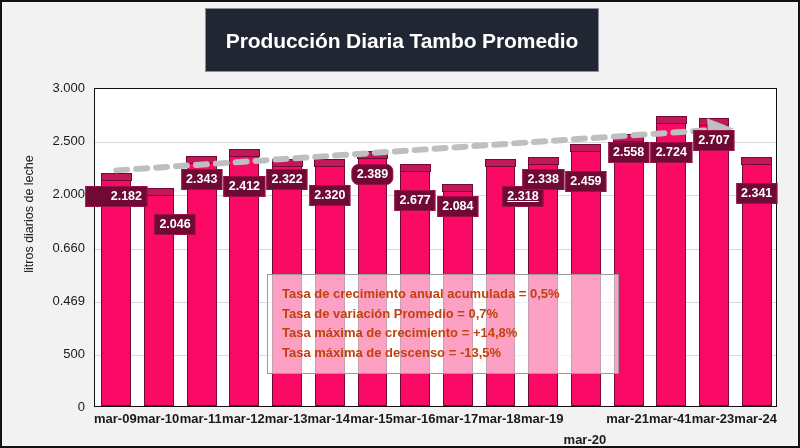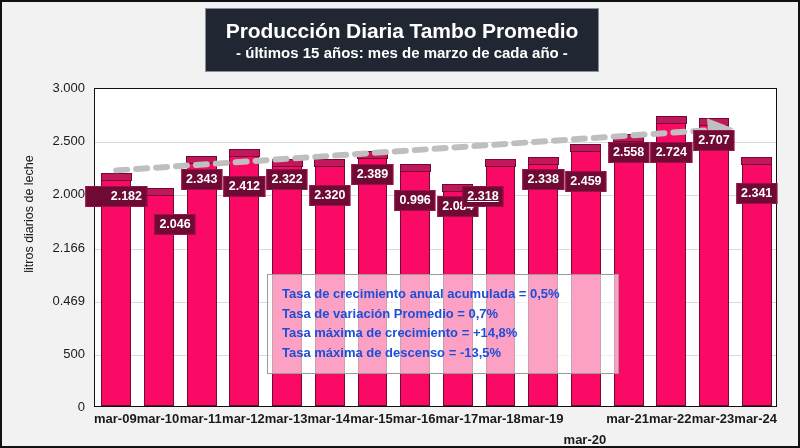--- a/index.html
+++ b/index.html
@@ -141,21 +141,21 @@
     top: 185px;
     width: 352px;
     padding: 9px 12px 11px 14px;
     background: rgba(255,255,255,0.62);
     border: 1.5px solid #9a9a9a;
     box-sizing: border-box;
   }
   .stat-line {
     font-size: 13px;
     font-weight: bold;
-    color: #1d4ed8;
+    color: #c2410c;
     line-height: 19.5px;
     white-space: nowrap;
   }
 
   
   #x-axis-labels {
     position: absolute;
     left: 92px;
     top: 409px;
     width: 683px;
@@ -172,30 +172,29 @@
     white-space: nowrap;
   }
 </style>
 </head>
 <body>
 
 <div id="chart-root">
 
   <div id="title-block">
     <div id="chart-title">Producción Diaria Tambo Promedio</div>
-    <div id="chart-subtitle">- últimos 15 años: mes de marzo de cada año -</div>
   </div>
 
   <div id="y-axis-title">litros diarios de leche</div>
 
   <div id="y-tick-labels">
       <div class="ytick-label" style="top: 86px;">3.000</div>
       <div class="ytick-label" style="top: 139.167px; text-align: right;">2.500</div>
       <div class="ytick-label" style="top: 192.333px;">2.000</div>
-      <div class="ytick-label" style="top: 245.5px;">2.166</div>
+      <div class="ytick-label" style="top: 245.5px;">0.660</div>
       <div class="ytick-label" style="top: 298.667px;">0.469</div>
       <div class="ytick-label" style="top: 351.833px;">500</div>
       <div class="ytick-label" style="top: 405px;">0</div>
     </div>
 
   <div id="plot-area">
     <div id="gridlines">
         <div class="gridline" style="top: 53.1667px;"></div>
         <div class="gridline" style="top: 106.333px;"></div>
         <div class="gridline" style="top: 159.5px;"></div>
@@ -256,24 +255,24 @@
         <line x1="21.34375" y1="81.8766666666667" x2="614.7" y2="41.47000000000003" stroke="#bfbfbf" stroke-width="6" stroke-linecap="round" stroke-dasharray="11 9"></line>
         <polygon points="615.5152936838177,53.442271973569916 613.8847063161824,29.49772802643014 640.6399226094014,39.703530351728496" fill="#bfbfbf"></polygon>
       </svg>
     <div id="labels-layer">
         <div class="bar-label" style="left: 21.3438px; top: 96.9807px; padding-left: 24px;">2.182</div>
         <div class="bar-label" style="left: 64.0312px; top: 125.442px; margin-left: 16px;">2.046</div>
         <div class="bar-label" style="left: 106.719px; top: 79.861px;">2.343</div>
         <div class="bar-label" style="left: 149.406px; top: 86.524px;">2.412</div>
         <div class="bar-label" style="left: 192.094px; top: 80px;">2.322</div>
         <div class="bar-label" style="left: 234.781px; top: 96.3067px;">2.320</div>
-        <div class="bar-label" style="left: 277.469px; top: 74.9697px;">2.389</div>
-        <div class="bar-label" style="left: 320.156px; top: 101.092px;">0.996</div>
+        <div class="bar-label" style="left: 277.469px; top: 74.9697px; border-radius: 7px;">2.389</div>
+        <div class="bar-label" style="left: 320.156px; top: 101.092px;">2.677</div>
         <div class="bar-label" style="left: 362.844px; top: 107.401px;">2.084</div>
-        <div class="bar-label" style="left: 388px; top: 96.5193px; text-decoration: underline;">2.318</div>
+        <div class="bar-label" style="left: 428px; top: 96.5193px; text-decoration: underline;">2.318</div>
         <div class="bar-label" style="left: 448.219px; top: 80.3927px;">2.338</div>
         <div class="bar-label" style="left: 490.906px; top: 81.5263px; text-align: right;">2.459</div>
         <div class="bar-label" style="left: 533.594px; top: 53px;">2.558</div>
         <div class="bar-label" style="left: 576.281px; top: 53.348px;">2.724</div>
         <div class="bar-label" style="left: 618.969px; top: 41.1557px;">2.707</div>
         <div class="bar-label" style="left: 661.656px; top: 94.0737px;">2.341</div>
       </div>
 
     <div id="stats-box">
       <div class="stat-line">Tasa de crecimiento anual acumulada = 0,5%</div>
@@ -290,18 +289,18 @@
       <div class="xtick-label" style="left: 149.406px;">mar-12</div>
       <div class="xtick-label" style="left: 192.094px;">mar-13</div>
       <div class="xtick-label" style="left: 234.781px;">mar-14</div>
       <div class="xtick-label" style="left: 277.469px;">mar-15</div>
       <div class="xtick-label" style="left: 320.156px;">mar-16</div>
       <div class="xtick-label" style="left: 362.844px;">mar-17</div>
       <div class="xtick-label" style="left: 405.531px;">mar-18</div>
       <div class="xtick-label" style="left: 448.219px;">mar-19</div>
       <div class="xtick-label" style="left: 490.906px; margin-top: 21px;">mar-20</div>
       <div class="xtick-label" style="left: 533.594px;">mar-21</div>
-      <div class="xtick-label" style="left: 576.281px;">mar-22</div>
+      <div class="xtick-label" style="left: 576.281px;">mar-41</div>
       <div class="xtick-label" style="left: 618.969px;">mar-23</div>
       <div class="xtick-label" style="left: 661.656px;">mar-24</div>
     </div>
 
 </div>
 
 </body></html>

